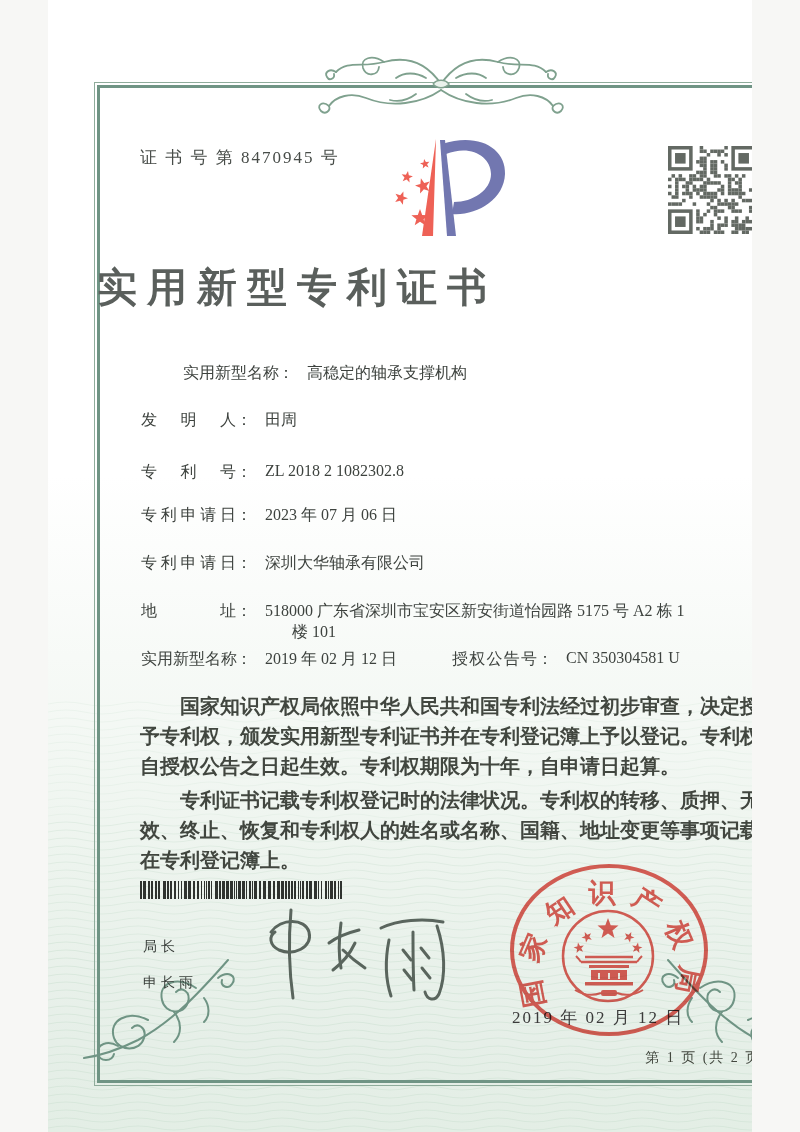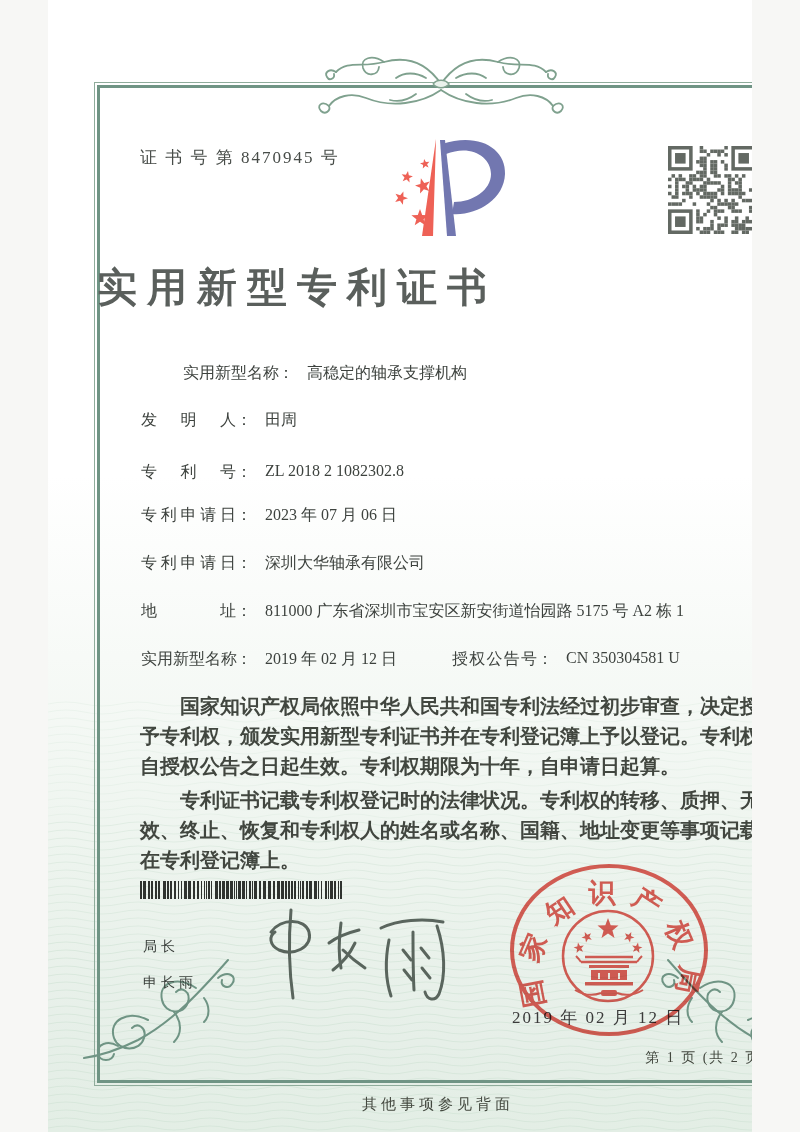--- a/index.html
+++ b/index.html
@@ -324,21 +324,21 @@
   <div class="frow" style="top:505px;">
     <span class="flabel">专利申请日</span><span class="fcolon">：</span>
     <span class="fvalue">2023 年 07 月 06 日</span>
   </div>
   <div class="frow" style="top:553px;">
     <span class="flabel">专利申请日</span><span class="fcolon">：</span>
     <span class="fvalue">深圳大华轴承有限公司</span>
   </div>
   <div class="frow" style="top:601px;">
     <span class="flabel">地址</span><span class="fcolon">：</span>
-    <span class="fvalue"><span>811000 广东省深圳市宝安区新安街道怡园路 5175 号 A2 栋 1</span></span>
+    <span class="fvalue"><span>518000 广东省深圳市宝安区新安街道怡园路 5175 号 A2 栋 1</span><span class="addr2">楼 101</span></span>
   </div>
   <div class="frow" style="top:649px;">
     <span class="flabel">实用新型名称</span><span class="fcolon">：</span>
     <span class="fvalue">2019 年 02 月 12 日</span>
   </div>
   <div class="frow" style="left:404px;top:649px;">
     <span class="flabel" style="width:85px;">授权公告号</span><span class="fcolon">：</span>
     <span class="fvalue">CN 350304581 U</span>
   </div>
 
@@ -451,15 +451,14 @@
         <rect x="88" y="130" width="36" height="10" stroke="none"></rect>
         <path d="M96,139 v-6 M106,139 v-6 M116,139 v-6" stroke="#fdf4f0" stroke-width="2" fill="none"></path>
         <rect x="82" y="142" width="48" height="3.5" stroke="none"></rect>
         <rect x="98" y="150" width="16" height="6" rx="2" stroke="none"></rect>
         <path d="M72,150 C82,156 90,156 98,153 M140,150 C130,156 122,156 114,153" fill="none" stroke-width="2"></path>
       </g>
     </g>
   </svg>
 
   <div class="abs page-info">第 1 页 (共 2 页)</div>
-  <div class="abs back-note">其他事项参见背面</div>
 
 </div>
 
 </body></html>

